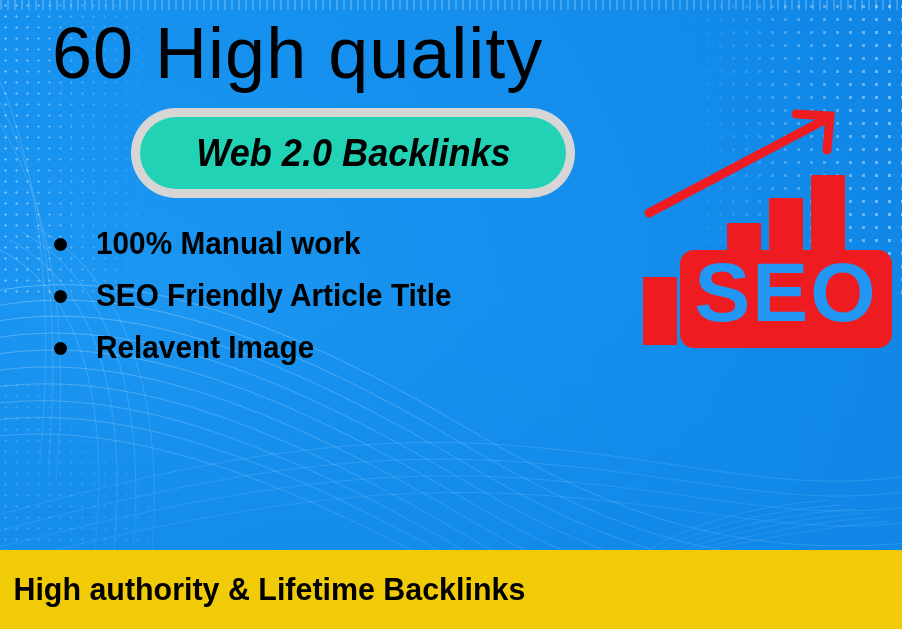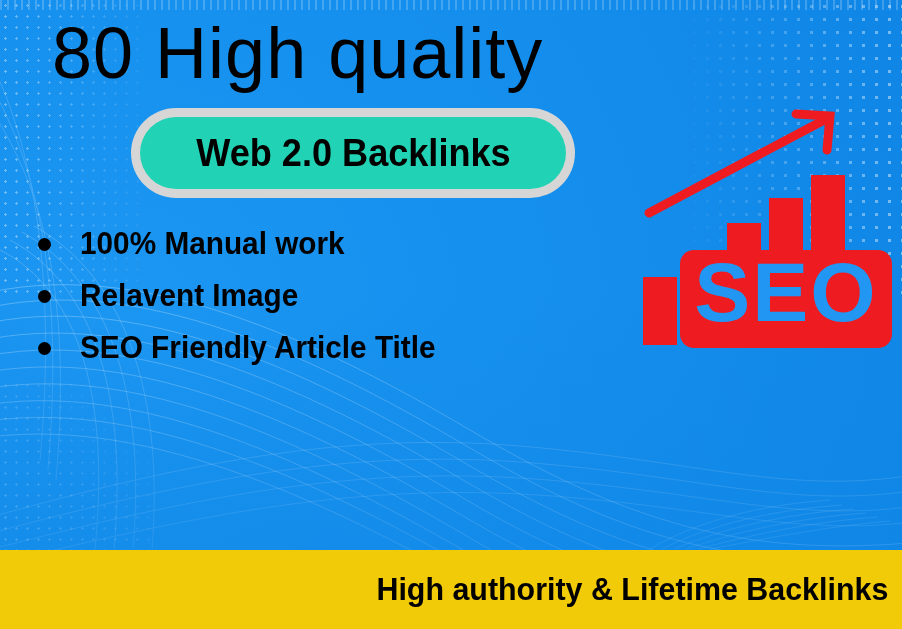--- a/index.html
+++ b/index.html
@@ -80,34 +80,35 @@
     box-sizing: border-box;
     padding: 9px;
   }
   .pill-inner {
     width: 100%; height: 100%;
     border-radius: 36px;
     background: #21d3b4;
     display: flex;
     align-items: center;
     justify-content: center;
+    font-style: italic;
   }
   .pill-text {
     font-size: 38px;
     font-weight: 700;
     color: #000000;
     letter-spacing: 0px;
     white-space: nowrap;
     transform: scaleX(0.95);
   }
 
   
   .bullets {
     position: absolute;
-    left: 32px; top: 218px;
+    left: 48px; top: 218px;
     width: 620px;
     text-align: right;
   }
   .bullet-row {
     display: flex;
     align-items: center;
     height: 52px;
   }
   .bullet-dot {
     width: 13px; height: 13px;
@@ -134,21 +135,21 @@
   }
 
   
   .banner {
     position: absolute;
     left: 0; bottom: 0;
     width: 902px; height: 79px;
     background: #f2cb08;
     display: flex;
     align-items: center;
-    justify-content: flex-end;
+    justify-content: flex-start;
   }
   .banner-text {
     font-size: 32px;
     font-weight: 700;
     color: #000000;
     white-space: nowrap;
     transform: scaleX(0.95);
   }
 </style>
 </head>
@@ -195,40 +196,40 @@
       <path d="M-10 108 C 52 200, 70 320, 56 480"></path>
     </g>
   </svg>
 
   <div class="dots dots-tl"></div>
   <div class="dots dots-bl"></div>
   <div class="dots dots-tr"></div>
   <div class="bg-bottomfade"></div>
   <div class="topstripe"></div>
 
-  <div class="headline">80  High  quality</div>
+  <div class="headline">60  High  quality</div>
 
   <div class="pill-wrap">
     <div class="pill-inner">
       <span class="pill-text">Web 2.0 Backlinks</span>
     </div>
   </div>
 
   <div class="bullets">
     <div class="bullet-row">
       <span class="bullet-dot"></span>
       <span class="bullet-text">100% Manual work</span>
     </div>
     <div class="bullet-row">
       <span class="bullet-dot"></span>
-      <span class="bullet-text">Relavent Image</span>
+      <span class="bullet-text">SEO Friendly  Article  Title</span>
     </div>
     <div class="bullet-row">
       <span class="bullet-dot"></span>
-      <span class="bullet-text">SEO Friendly  Article  Title</span>
+      <span class="bullet-text">Relavent Image</span>
     </div>
   </div>
 
   <svg class="seo-graphic" viewBox="0 0 272 290">
 
     <g>
       <rect x="13" y="177" width="34" height="68" fill="#ee1c20"></rect>
       <rect x="55" y="153" width="34" height="92" fill="#ee1c20"></rect>
       <rect x="97" y="123" width="34" height="122" fill="#ee1c20"></rect>
       <rect x="139" y="98" width="34" height="147" fill="#ee1c20"></rect>

